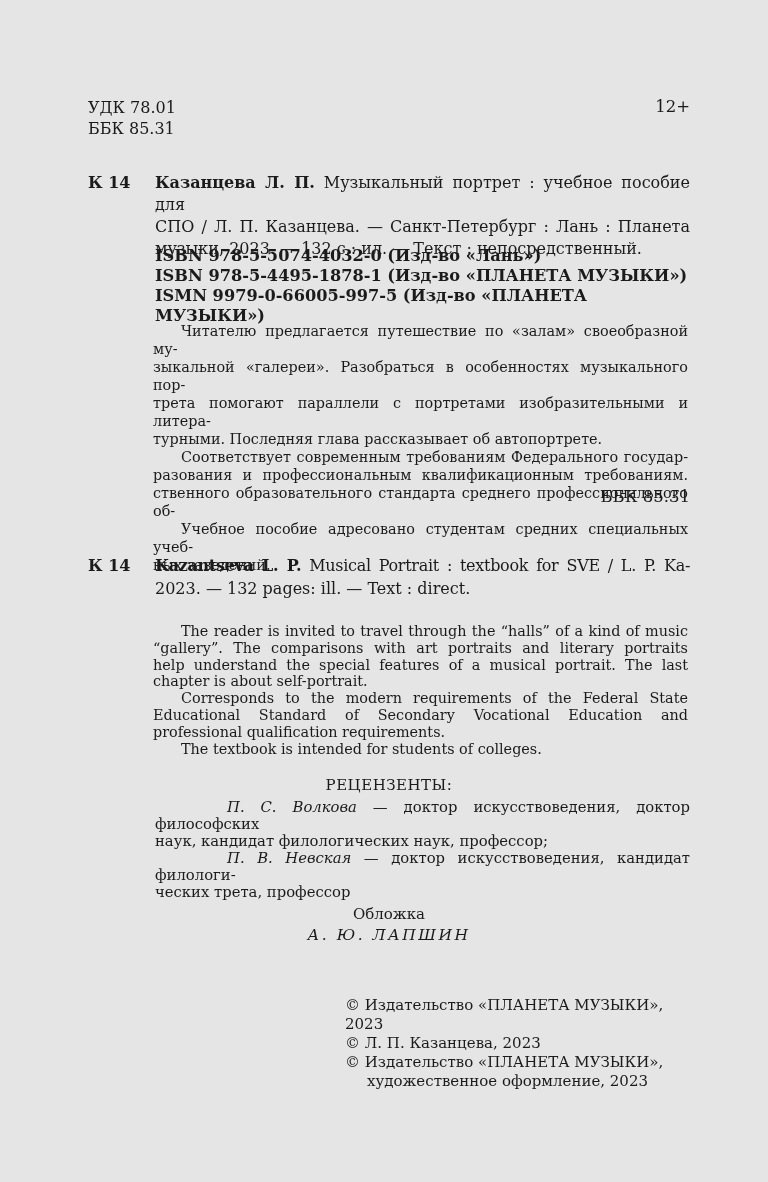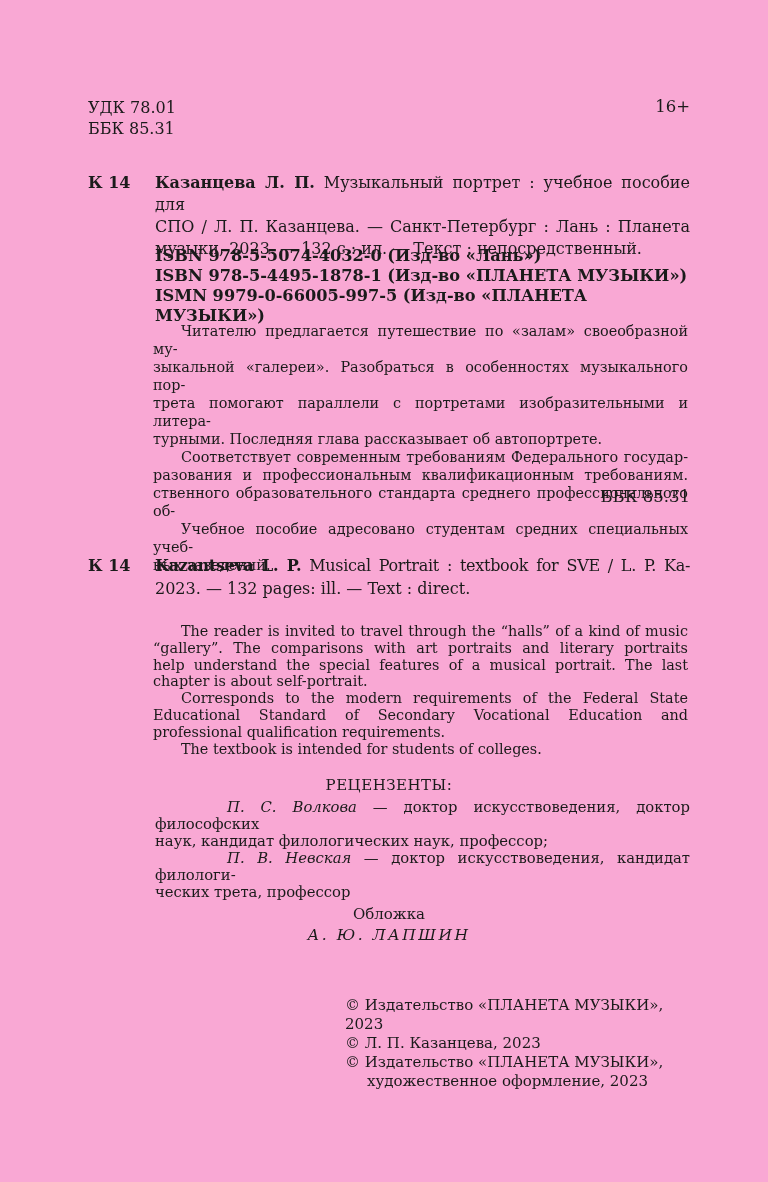--- a/index.html
+++ b/index.html
@@ -1,20 +1,20 @@
 <!DOCTYPE html>
 <html><head>
 <meta charset="utf-8">
 <style>
   html, body { margin: 0; padding: 0; background: #ffffff; }
   .page {
     position: relative;
     width: 768px;
     height: 1182px;
-    background: #f9a8d4;
+    background: #e5e5e5;
     color: #1b1b1b;
     font-family: "DejaVu Serif", serif;
     overflow: hidden;
   }
   .abs { position: absolute; }
 
   
   .tline { display: block; }
   .jl .tline { text-align: justify; text-align-last: justify; }
   .jl .tline:last-child { text-align-last: left; }
@@ -63,21 +63,21 @@
                font-size: 15px; line-height: 19px; }
   .copyright .tline:nth-child(4) { padding-left: 22px; }
 </style>
 </head>
 <body>
 
 <div class="page">
 
   <div class="abs udk">УДК 78.01</div>
   <div class="abs bbk">ББК 85.31</div>
-  <div class="abs age">16+</div>
+  <div class="abs age">12+</div>
 
   <div class="abs bib ru-bib">
     <div class="entry-label">К 14</div>
     <div class="entry-lines jl">
       <div class="tline"><b>Казанцева Л. П.</b><span> Музыкальный портрет : учебное пособие для</span></div>
       <div class="tline">СПО / Л. П. Казанцева. — Санкт-Петербург : Лань : Планета</div>
       <div class="tline">музыки, 2023. — 132 с.: ил. — Текст : непосредственный.</div>
     </div>
   </div>
 

